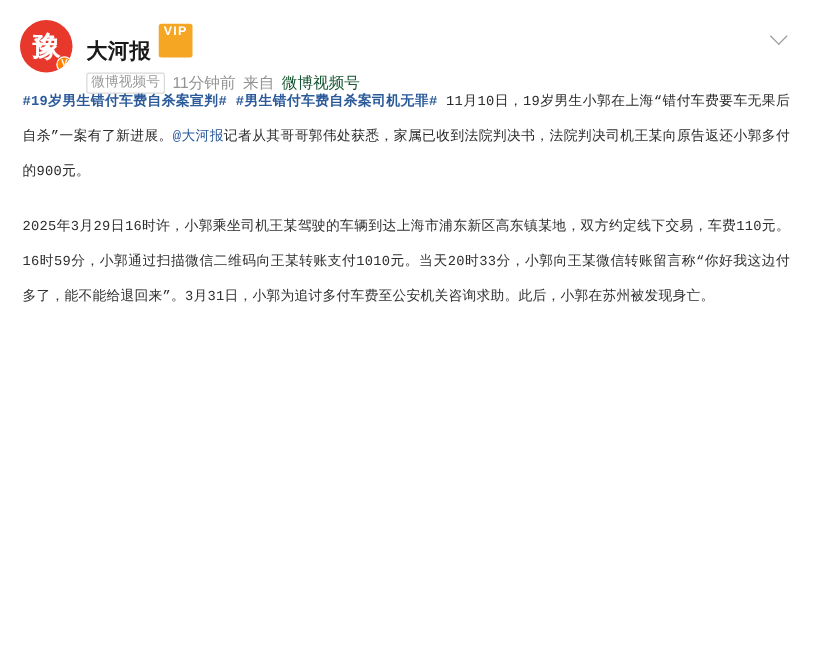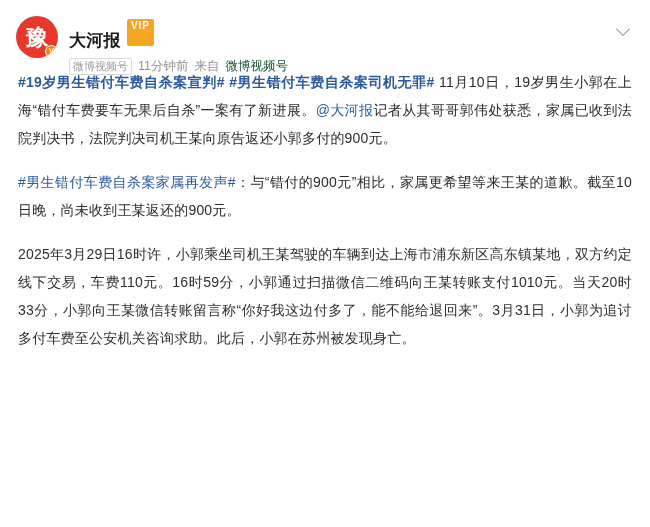--- a/index.html
+++ b/index.html
@@ -135,24 +135,25 @@
     width: 9px;
     height: 9px;
     border-right: 1.6px solid #9b9b9b;
     border-bottom: 1.6px solid #9b9b9b;
     transform: rotate(45deg);
   }
 
   
   .content {
     padding: 6px 18px 0 18px;
-    font-size: 14px;
+    font-size: 11px;
     line-height: 28px;
     color: #2b2b2b;
     letter-spacing: 0.2px;
+    font-family: Liberation Mono, monospace;
   }
   .para {
     margin: 0 0 16px 0;
     text-align: justify;
   }
   .para:last-child { margin-bottom: 0; }
   .topic {
     color: #2b5a9b;
     cursor: pointer;
   }
@@ -229,19 +230,18 @@
       </div>
     </div>
 
     <div class="chevron"></div>
   </div>
 
   <div class="content">
 
     <p class="para"><span class="topic-strong">#19岁男生错付车费自杀案宣判#</span><span> </span><span class="topic-strong">#男生错付车费自杀案司机无罪#</span><span> 11月10日，19岁男生小郭在上海“错付车费要车无果后自杀”一案有了新进展。</span><span class="mention">@大河报</span><span>记者从其哥哥郭伟处获悉，家属已收到法院判决书，法院判决司机王某向原告返还小郭多付的900元。</span></p>
 
-    <p class="para"><span class="topic">#男生错付车费自杀案家属再发声#</span><span>：与“错付的900元”相比，家属更希望等来王某的道歉。截至10日晚，尚未收到王某返还的900元。</span></p>
 
     <p class="para p3">2025年3月29日16时许，小郭乘坐司机王某驾驶的车辆到达上海市浦东新区高东镇某地，双方约定线下交易，车费110元。16时59分，小郭通过扫描微信二维码向王某转账支付1010元。当天20时33分，小郭向王某微信转账留言称“你好我这边付多了，能不能给退回来”。3月31日，小郭为追讨多付车费至公安机关咨询求助。此后，小郭在苏州被发现身亡。</p>
 
 
   </div>
 </div>
 
 </body></html>

